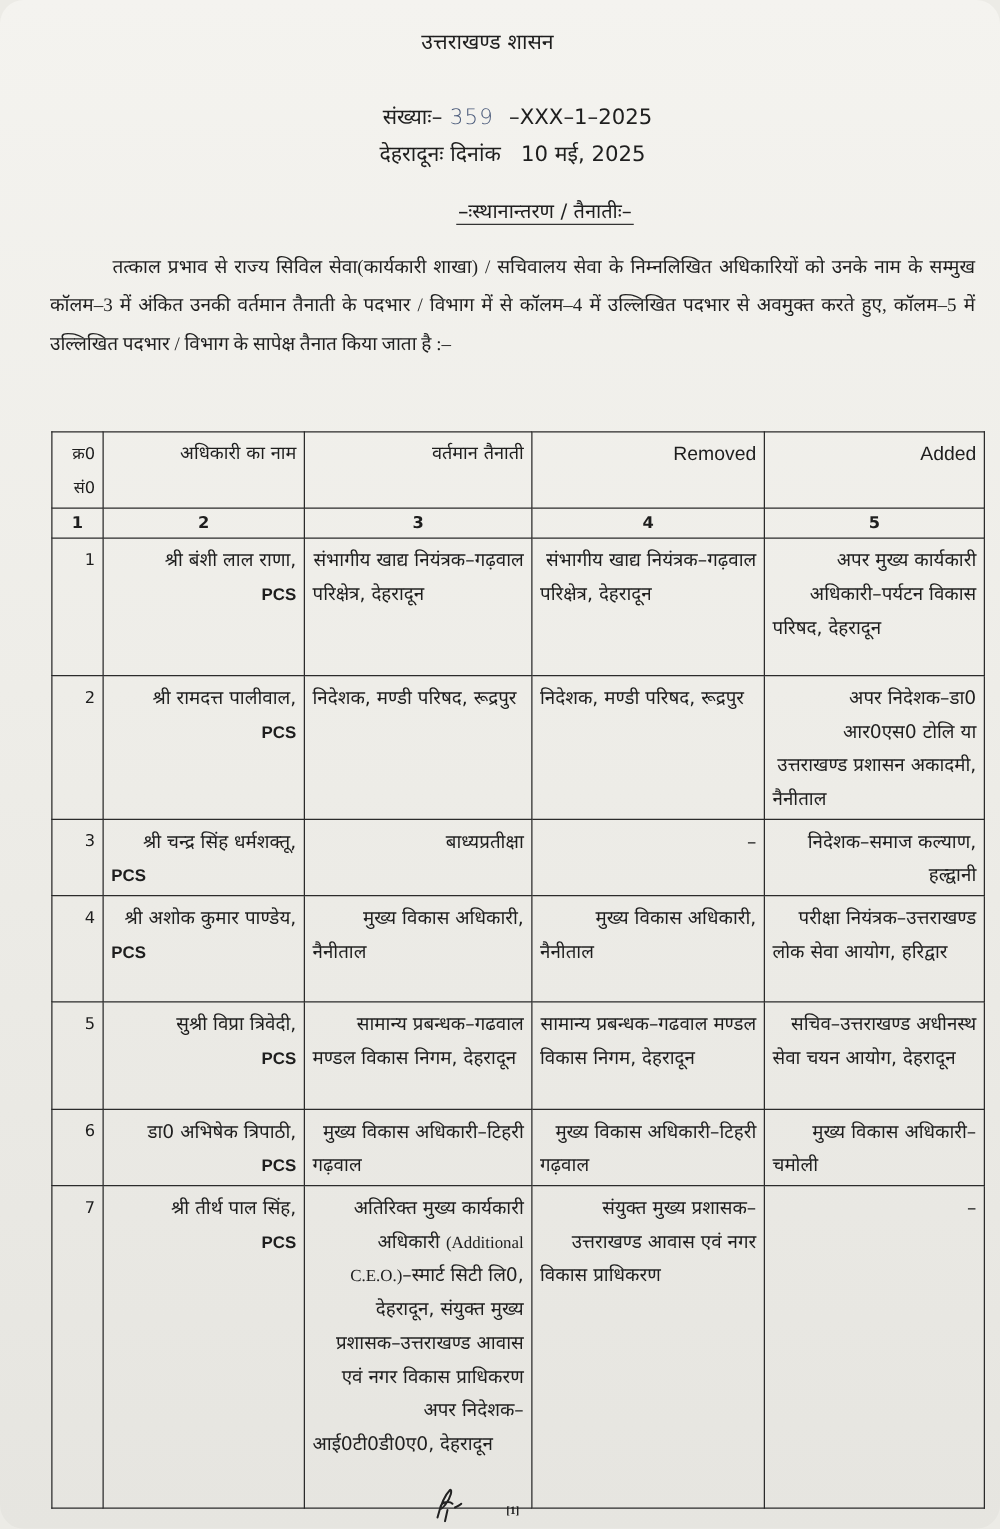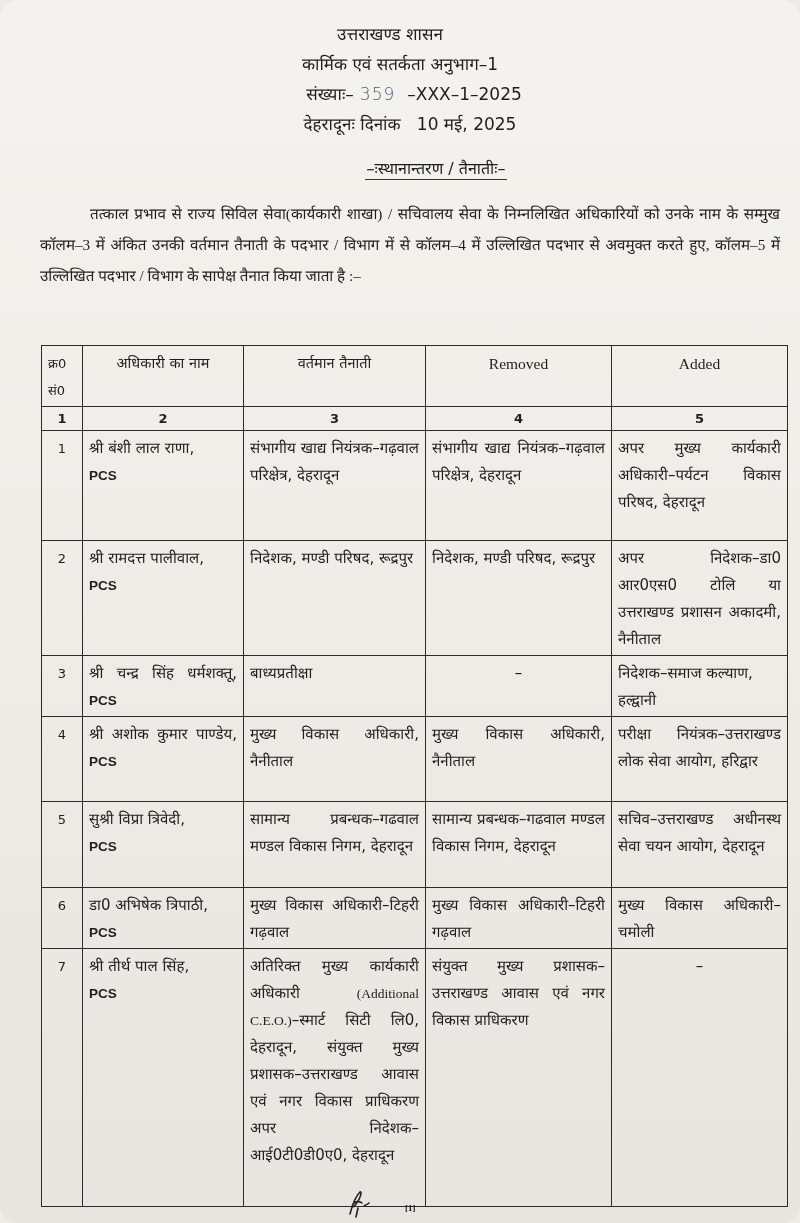--- a/index.html
+++ b/index.html
@@ -38,24 +38,25 @@
     border-collapse: collapse; table-layout: fixed;
     width: 746px;
     font-size: 15px;
   }
   table.grid td, table.grid th {
     border: 1.3px solid #2b2b2b;
     vertical-align: top;
     padding: 4px 6px 2px 6px;
     line-height: 27px;
     font-weight: normal;
+    text-align: right;
   }
   .col1 { width: 41px; } .col2 { width: 161px; } .col3 { width: 182px; } .col4 { width: 186px; } .col5 { width: 176px; }
   th.h { text-align: center; height: 52px; font-size: 14.5px; }
-  th.h-en { font-family: Liberation Serif, serif; font-weight: bold; font-size: 15.5px; }
+  th.h-en { font-family: Liberation Sans, sans-serif; font-weight: bold; font-size: 15.5px; }
   th.h-sr { text-align: left; font-size: 13px; line-height: 26px; padding-left: 6px; }
   tr.nums td { text-align: center; font-weight: bold; font-size: 13px; line-height: 16px; padding: 4px 0 3px; }
   td.sno { text-align: center; font-weight: bold; font-size: 13px; }
   td.j { text-align: justify; text-align-last: left; margin-top: 16px; }
   .pcs { font-family: Liberation Sans, sans-serif; font-weight: bold; font-size: 13.5px; }
   .dash { text-align: center; }
   .en { font-family: "Liberation Serif", "DejaVu Serif", serif; font-size: 13.5px; }
   .sig {
     position: absolute; left: 344px; top: 1188px; width: 30px; height: 30px;
   }
@@ -63,21 +64,20 @@
     position: absolute; left: 405px; top: 1203px; font-size: 9px;
     font-family: "Liberation Serif", serif; font-weight: bold;
   }
 </style>
 </head>
 <body>
 
 <div class="page">
 
   <div class="hdr hdr-1">उत्तराखण्ड शासन</div>
-  <div class="hdr hdr-2">कार्मिक एवं सतर्कता अनुभाग–1</div>
   <div class="hdr hdr-3">
     <span>संख्याः–</span><span class="num-hand">359</span><span>–XXX–1–2025</span>
   </div>
   <div class="hdr hdr-4">
     <span>देहरादूनः दिनांक</span>&nbsp;&nbsp;
     <span>10 मई, 2025</span>
   </div>
 
   <div class="subject">
     <span>–ःस्थानान्तरण / तैनातीः–</span>

